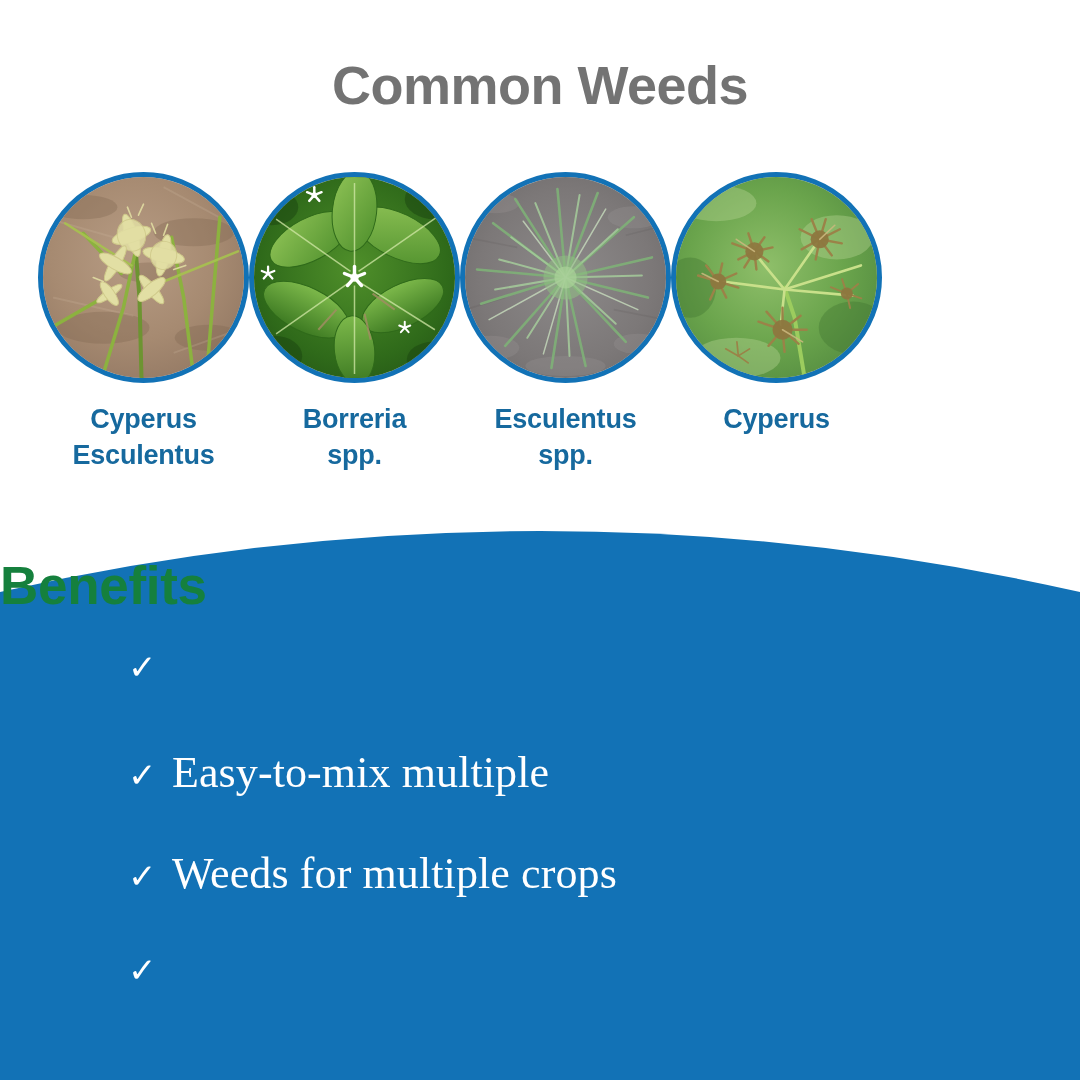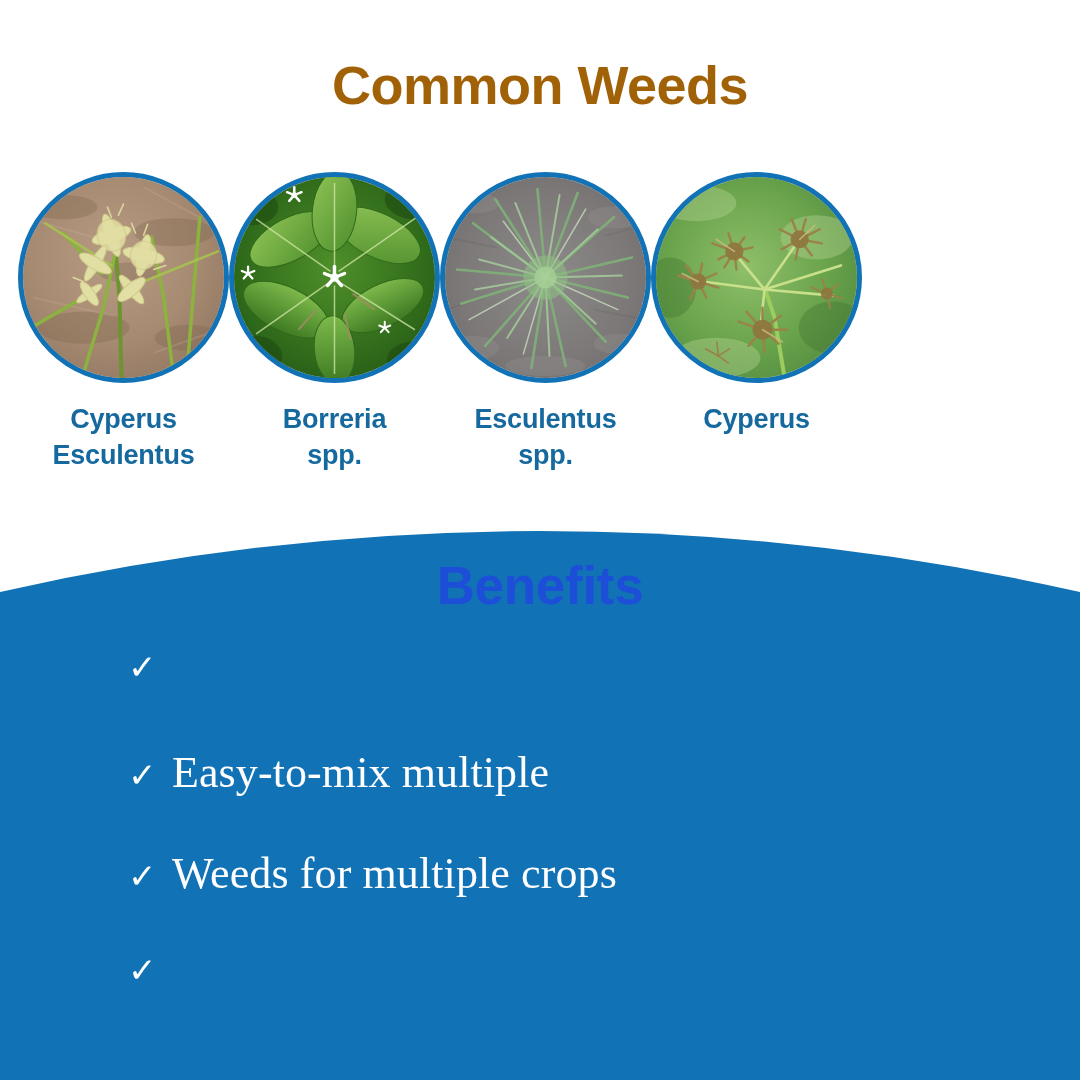--- a/index.html
+++ b/index.html
@@ -17,31 +17,31 @@
   }
 
   
   #page-title{
     position:absolute;
     top:56px;left:0;width:1080px;
     text-align:center;
     font-size:54px;
     font-weight:bold;
     letter-spacing:-0.5px;
-    color:#a16207;
+    color:#737373;
     line-height:1.1;
   }
 
   
   #weeds-row{
     position:absolute;
     top:172px;left:0;width:858px;
     display:flex;
     justify-content:space-between;
-    padding:0 18px;
+    padding:0 38px;
     box-sizing:border-box;
   }
   .weed-card{
     width:215px;
     display:flex;
     flex-direction:column;
     align-items:center;
   }
   .weed-photo{
     width:211px;height:211px;
@@ -72,24 +72,24 @@
   }
   #benefits-panel svg{display:block;}
 
   #benefits-content{
     position:absolute;
     left:0;top:0;width:1080px;height:1080px;
   }
   #benefits-title{
     position:absolute;
     top:557px;left:0;width:1080px;
-    text-align:center;
+    text-align:left;
     font-size:53px;
     font-weight:bold;
-    color:#1d4ed8;
+    color:#15803d;
     letter-spacing:-0.3px;
     line-height:1.1;
   }
   #benefits-list{
     position:absolute;
     top:650px;left:128px;
     width:900px;
   }
   .benefit-item{
     display:flex;

